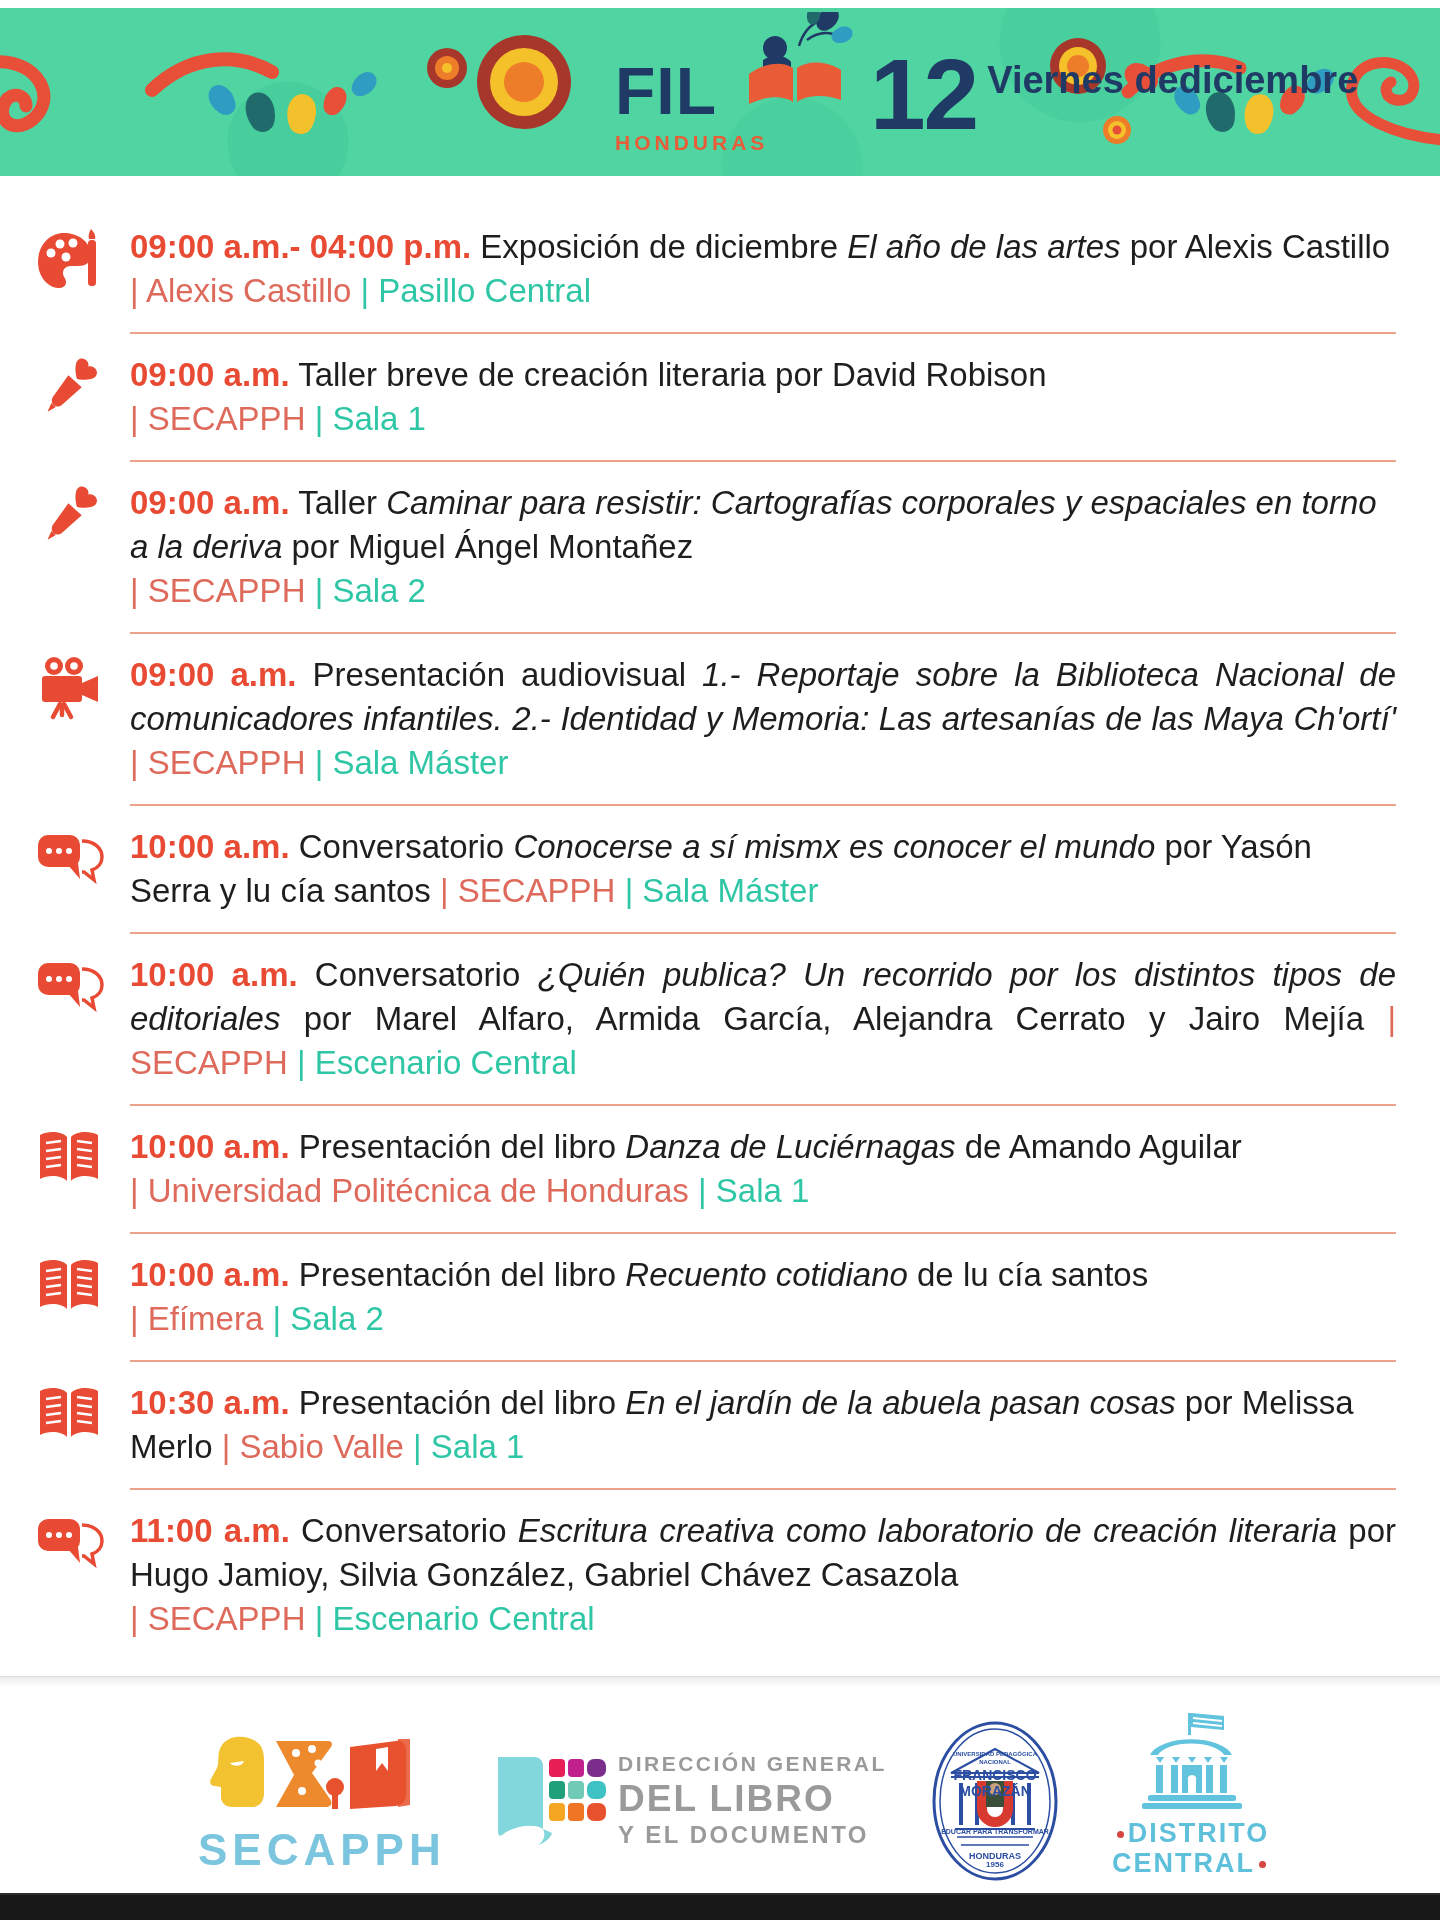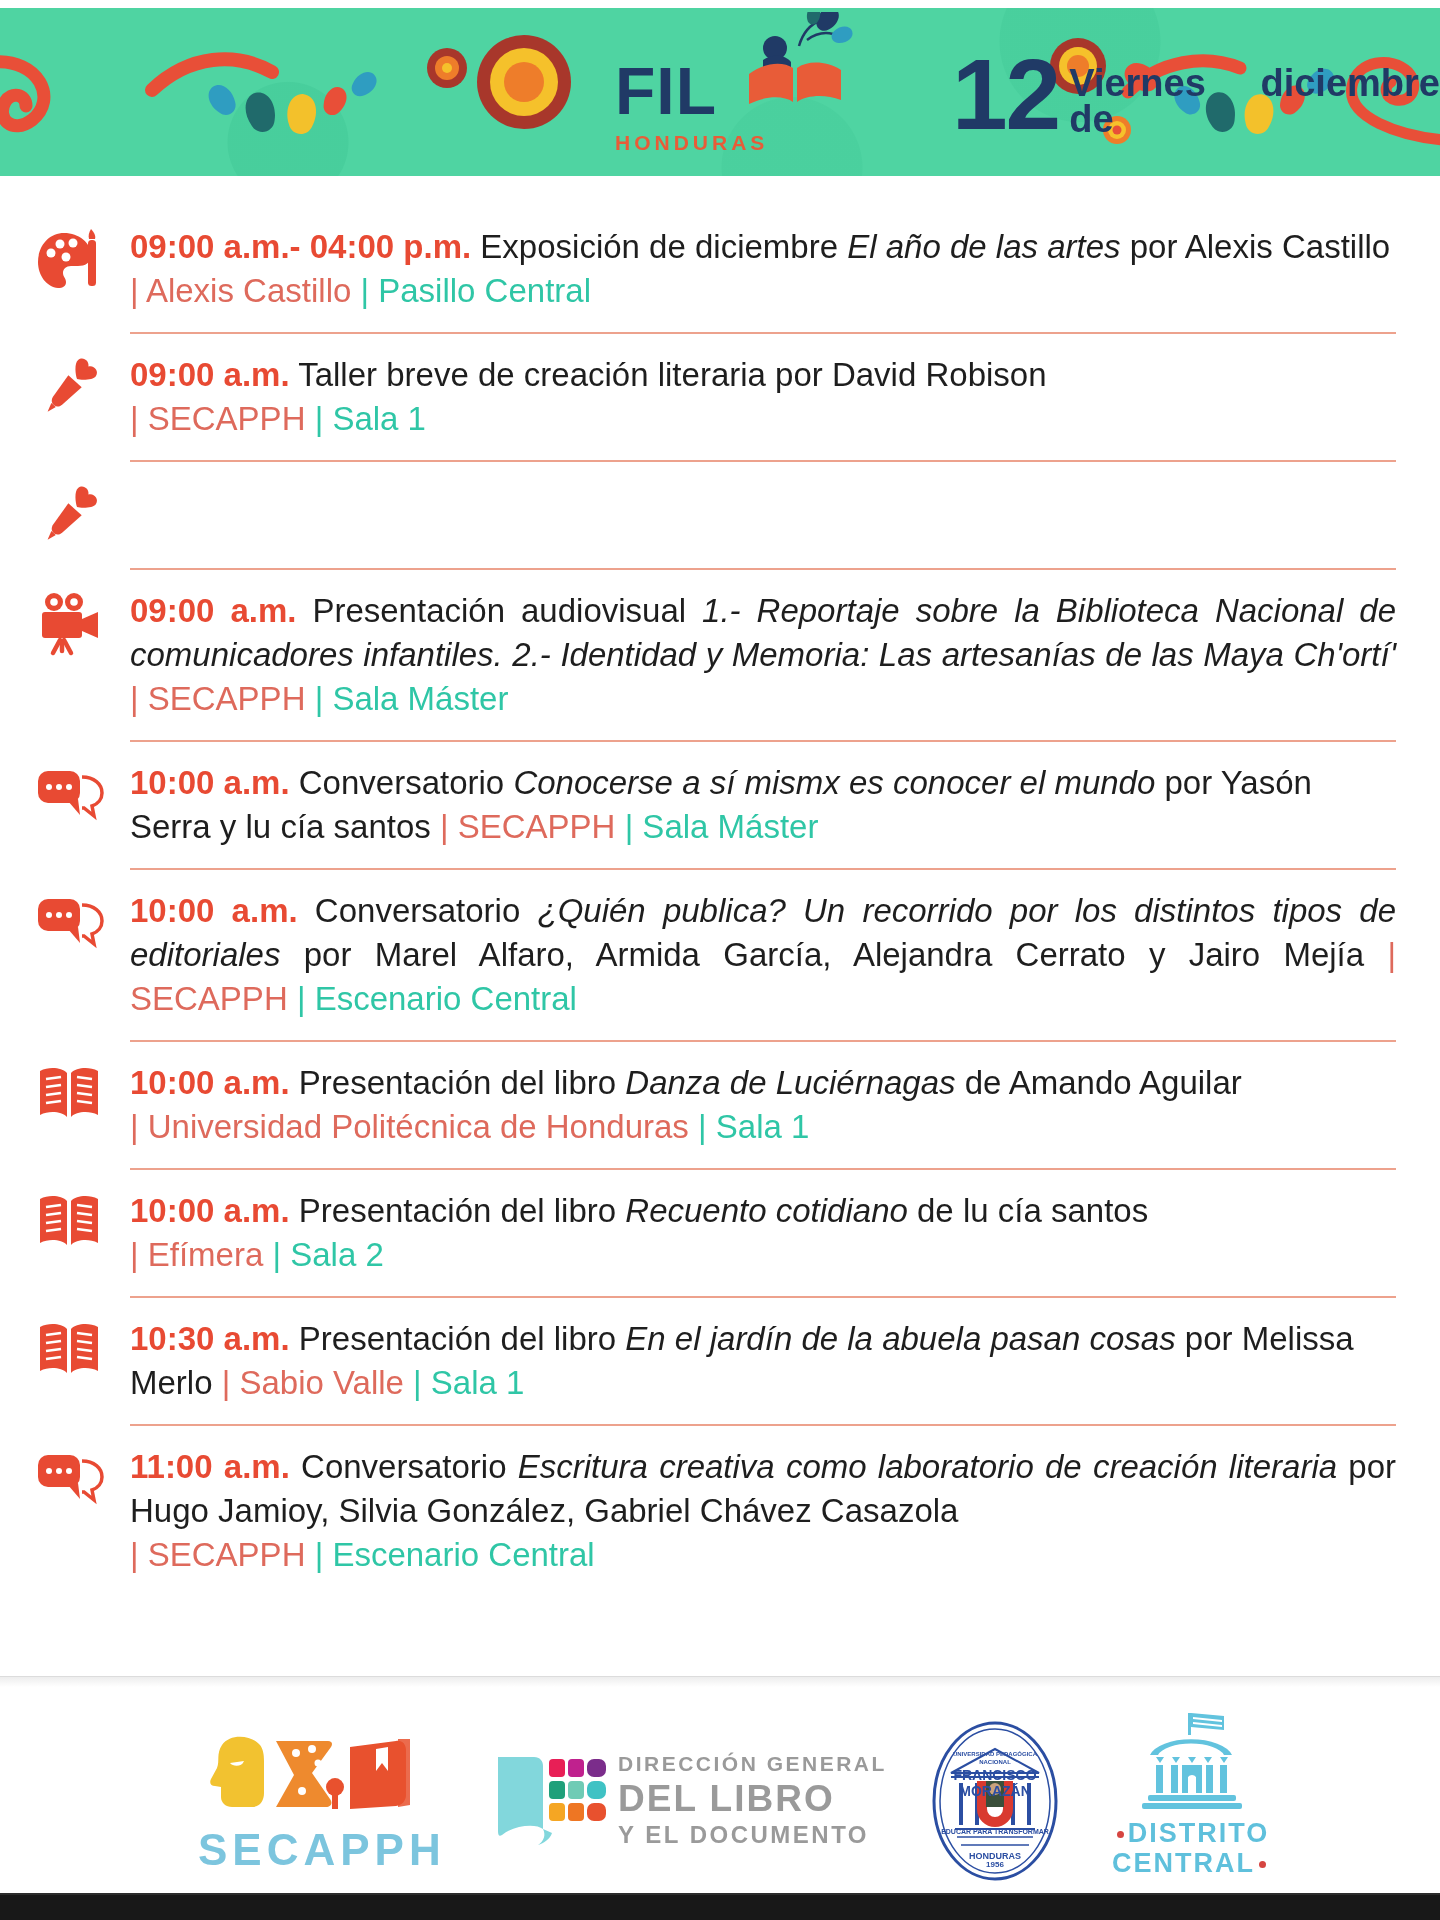--- a/index.html
+++ b/index.html
@@ -10,21 +10,21 @@
   .header{position:absolute;left:0;top:0;width:1440px;height:168px;
           background:#4fd4a2;
           background-image:radial-gradient(circle at 20% 80%, rgba(40,180,130,.18) 0 60px, transparent 61px),
                            radial-gradient(circle at 75% 20%, rgba(40,180,130,.15) 0 80px, transparent 81px),
                            radial-gradient(circle at 55% 95%, rgba(40,180,130,.12) 0 70px, transparent 71px);}
   .decor{position:absolute;left:0;top:0;}
   .fil-logo{position:absolute;left:615px;top:50px;line-height:1;}
   .fil-text{font-size:66px;font-weight:800;letter-spacing:1px;color:#203a66;}
   .fil-honduras{display:block;margin-top:8px;font-size:21px;font-weight:700;letter-spacing:4px;color:#e85c38;}
   .fil-mark{position:absolute;left:122px;top:-46px;}
-  .date-block{position:absolute;left:952px;top:40px;display:flex;align-items:center;}
+  .date-block{position:absolute;left:870px;top:40px;display:flex;align-items:flex-start;}
   .date-num{font-size:100px;font-weight:800;color:#203a66;line-height:.92;letter-spacing:-2px;}
   .date-lines{display:flex;flex-direction:row;margin-left:10px;margin-top:14px;}
   .date-lines span{font-size:38px;font-weight:600;color:#203a66;line-height:36px;}
 
   
   .events{position:absolute;left:0;top:168px;width:1440px;padding:30px 44px 0 34px;box-sizing:border-box;}
   .event{display:flex;padding:19px 0;}
   .event-icon{flex:0 0 96px;padding-top:2px;}
   .event-icon svg{display:block;margin-left:2px;}
   .event-text{flex:1;margin:0;font-size:33px;line-height:44px;color:#1e1e1e;}
@@ -172,20 +172,21 @@
     <div class="event">
       <div class="event-icon">
     <svg width="66" height="66" viewBox="0 0 66 66">
       <g transform="rotate(42 33 33)">
         <path fill="#e84a33" d="M33 4 C36 -1 44 0 45 6 C46 11 37 19 33 21 C29 19 20 11 21 6 C22 0 30 -1 33 4 Z"></path>
         <path fill="#e84a33" d="M24 24 L42 24 L39 50 C38 58 28 58 27 50 Z"></path>
         <path fill="#e84a33" d="M30 56 L36 56 L33 65 Z"></path>
       </g>
     </svg>
   </div>
+      <p class="event-text"><span class="time">09:00 a.m.</span><span class="seg"> Taller </span><span class="seg it">Caminar para resistir: Cartografías corporales y espaciales en torno a la deriva</span><span class="seg"> por Miguel Ángel Montañez</span><br><span class="org">| SECAPPH </span><span class="venue">| Sala 2</span></p>
     </div>
   <div class="divider"></div>
     <div class="event">
       <div class="event-icon">
     <svg width="70" height="66" viewBox="0 0 70 66">
       <circle cx="18" cy="11" r="9" fill="#e84a33"></circle>
             <circle cx="18" cy="11" r="3.8" fill="#fff"></circle>
       <circle cx="38" cy="11" r="9" fill="#e84a33"></circle>
             <circle cx="38" cy="11" r="3.8" fill="#fff"></circle>
       <rect x="6" y="21" width="40" height="26" rx="3" fill="#e84a33"></rect>

